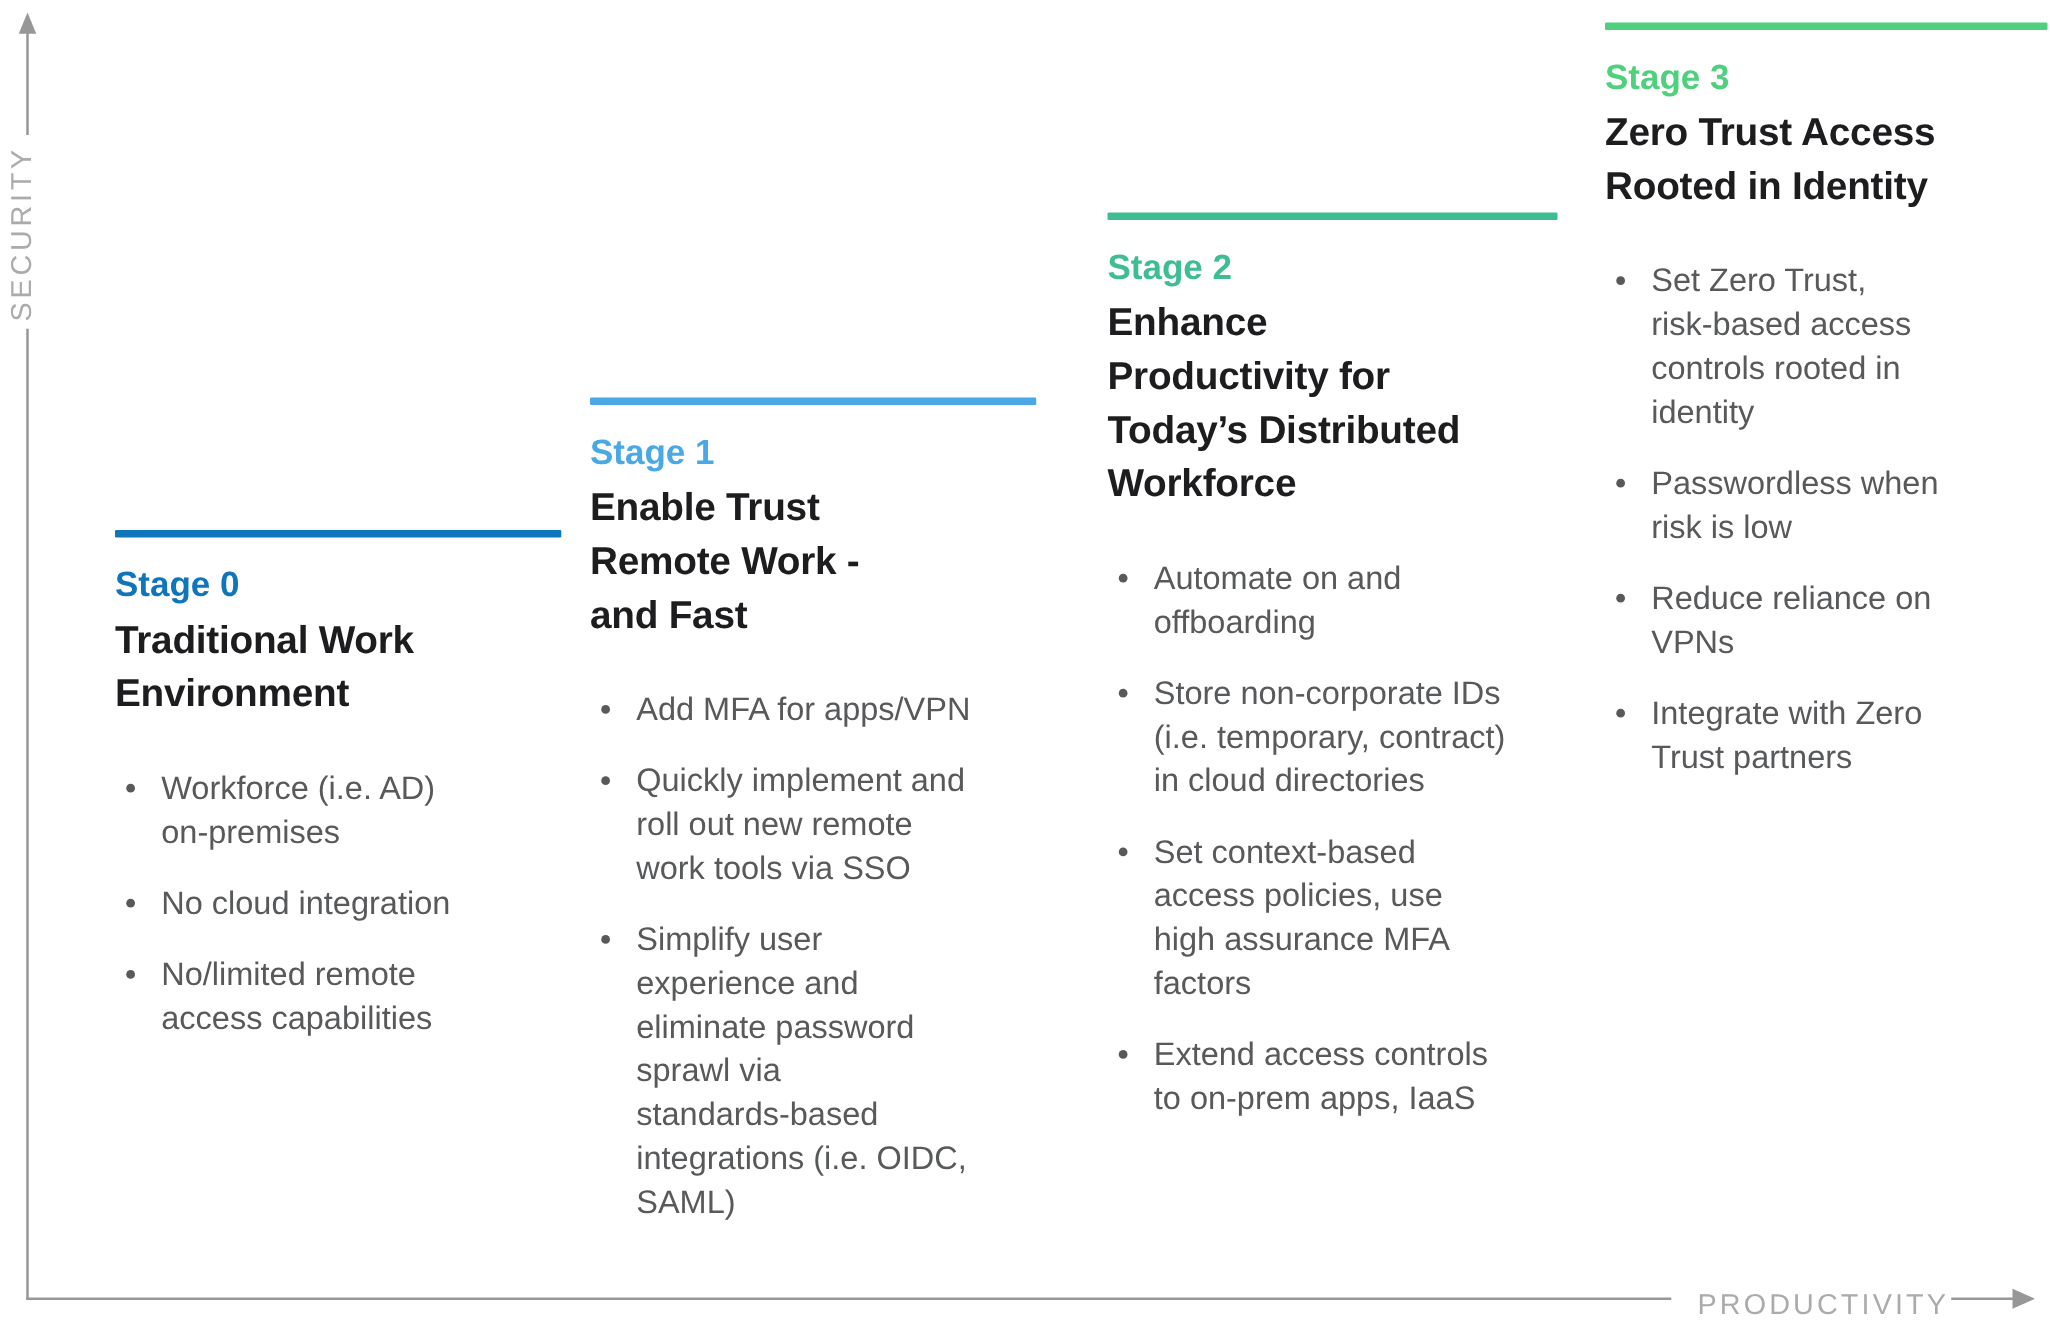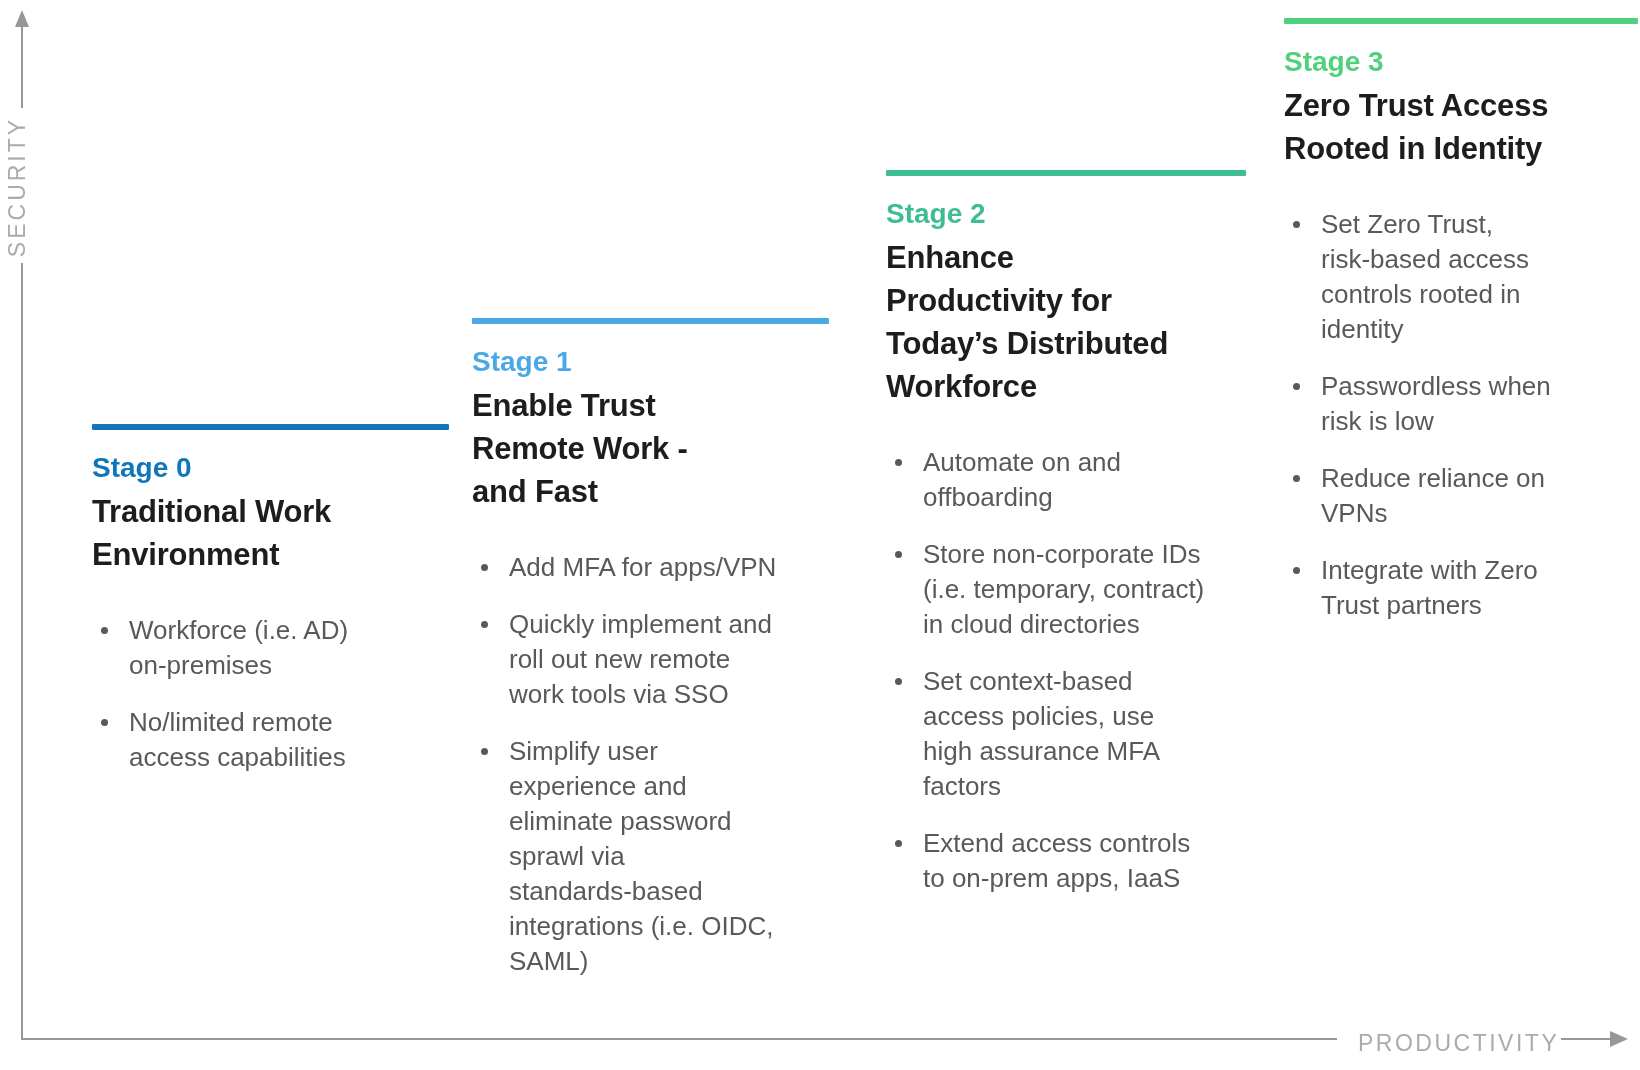--- a/index.html
+++ b/index.html
@@ -93,20 +93,24 @@
     <div class="stage-title">Traditional Work
 Environment</div>
     <ul class="bullets">
       <li class="bullet-item">
         <span class="bullet-dot"></span>
         <span class="bullet-text">Workforce (i.e. AD)
 on-premises</span>
       </li>
       <li class="bullet-item">
         <span class="bullet-dot"></span>
+        <span class="bullet-text">No cloud integration</span>
+      </li>
+      <li class="bullet-item">
+        <span class="bullet-dot"></span>
         <span class="bullet-text">No/limited remote
 access capabilities</span>
       </li>
     </ul>
   </div>
 
   <div class="col col-1">
     <div class="bar"></div>
     <div class="stage-label">Stage 1</div>
     <div class="stage-title">Enable Trust

